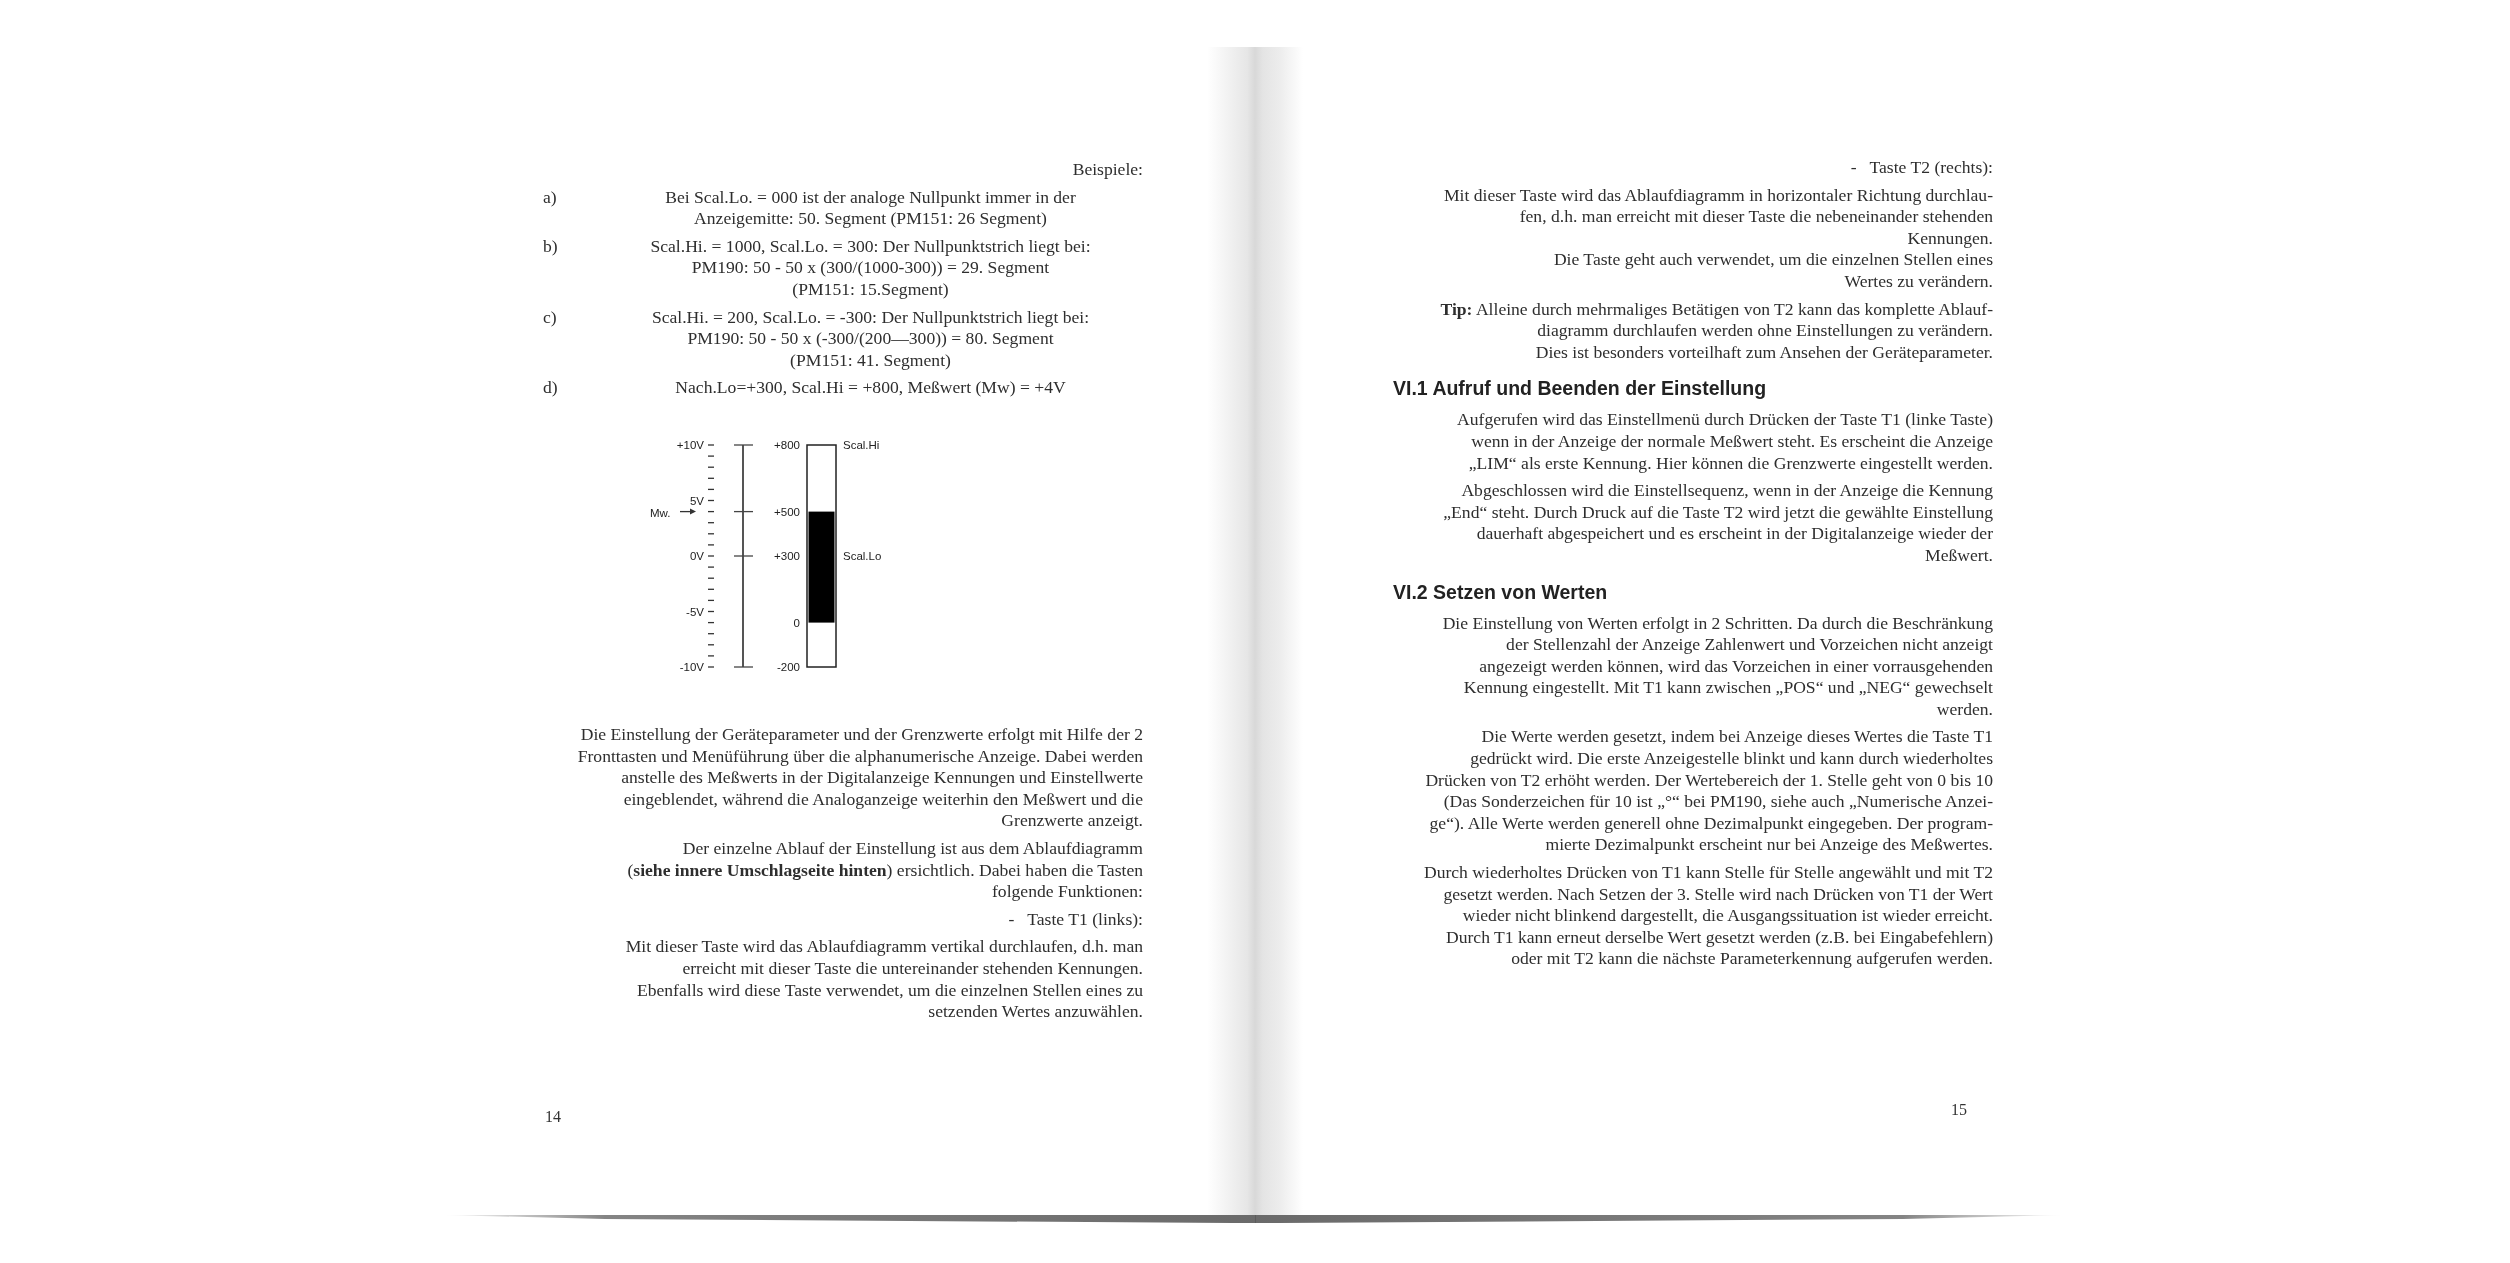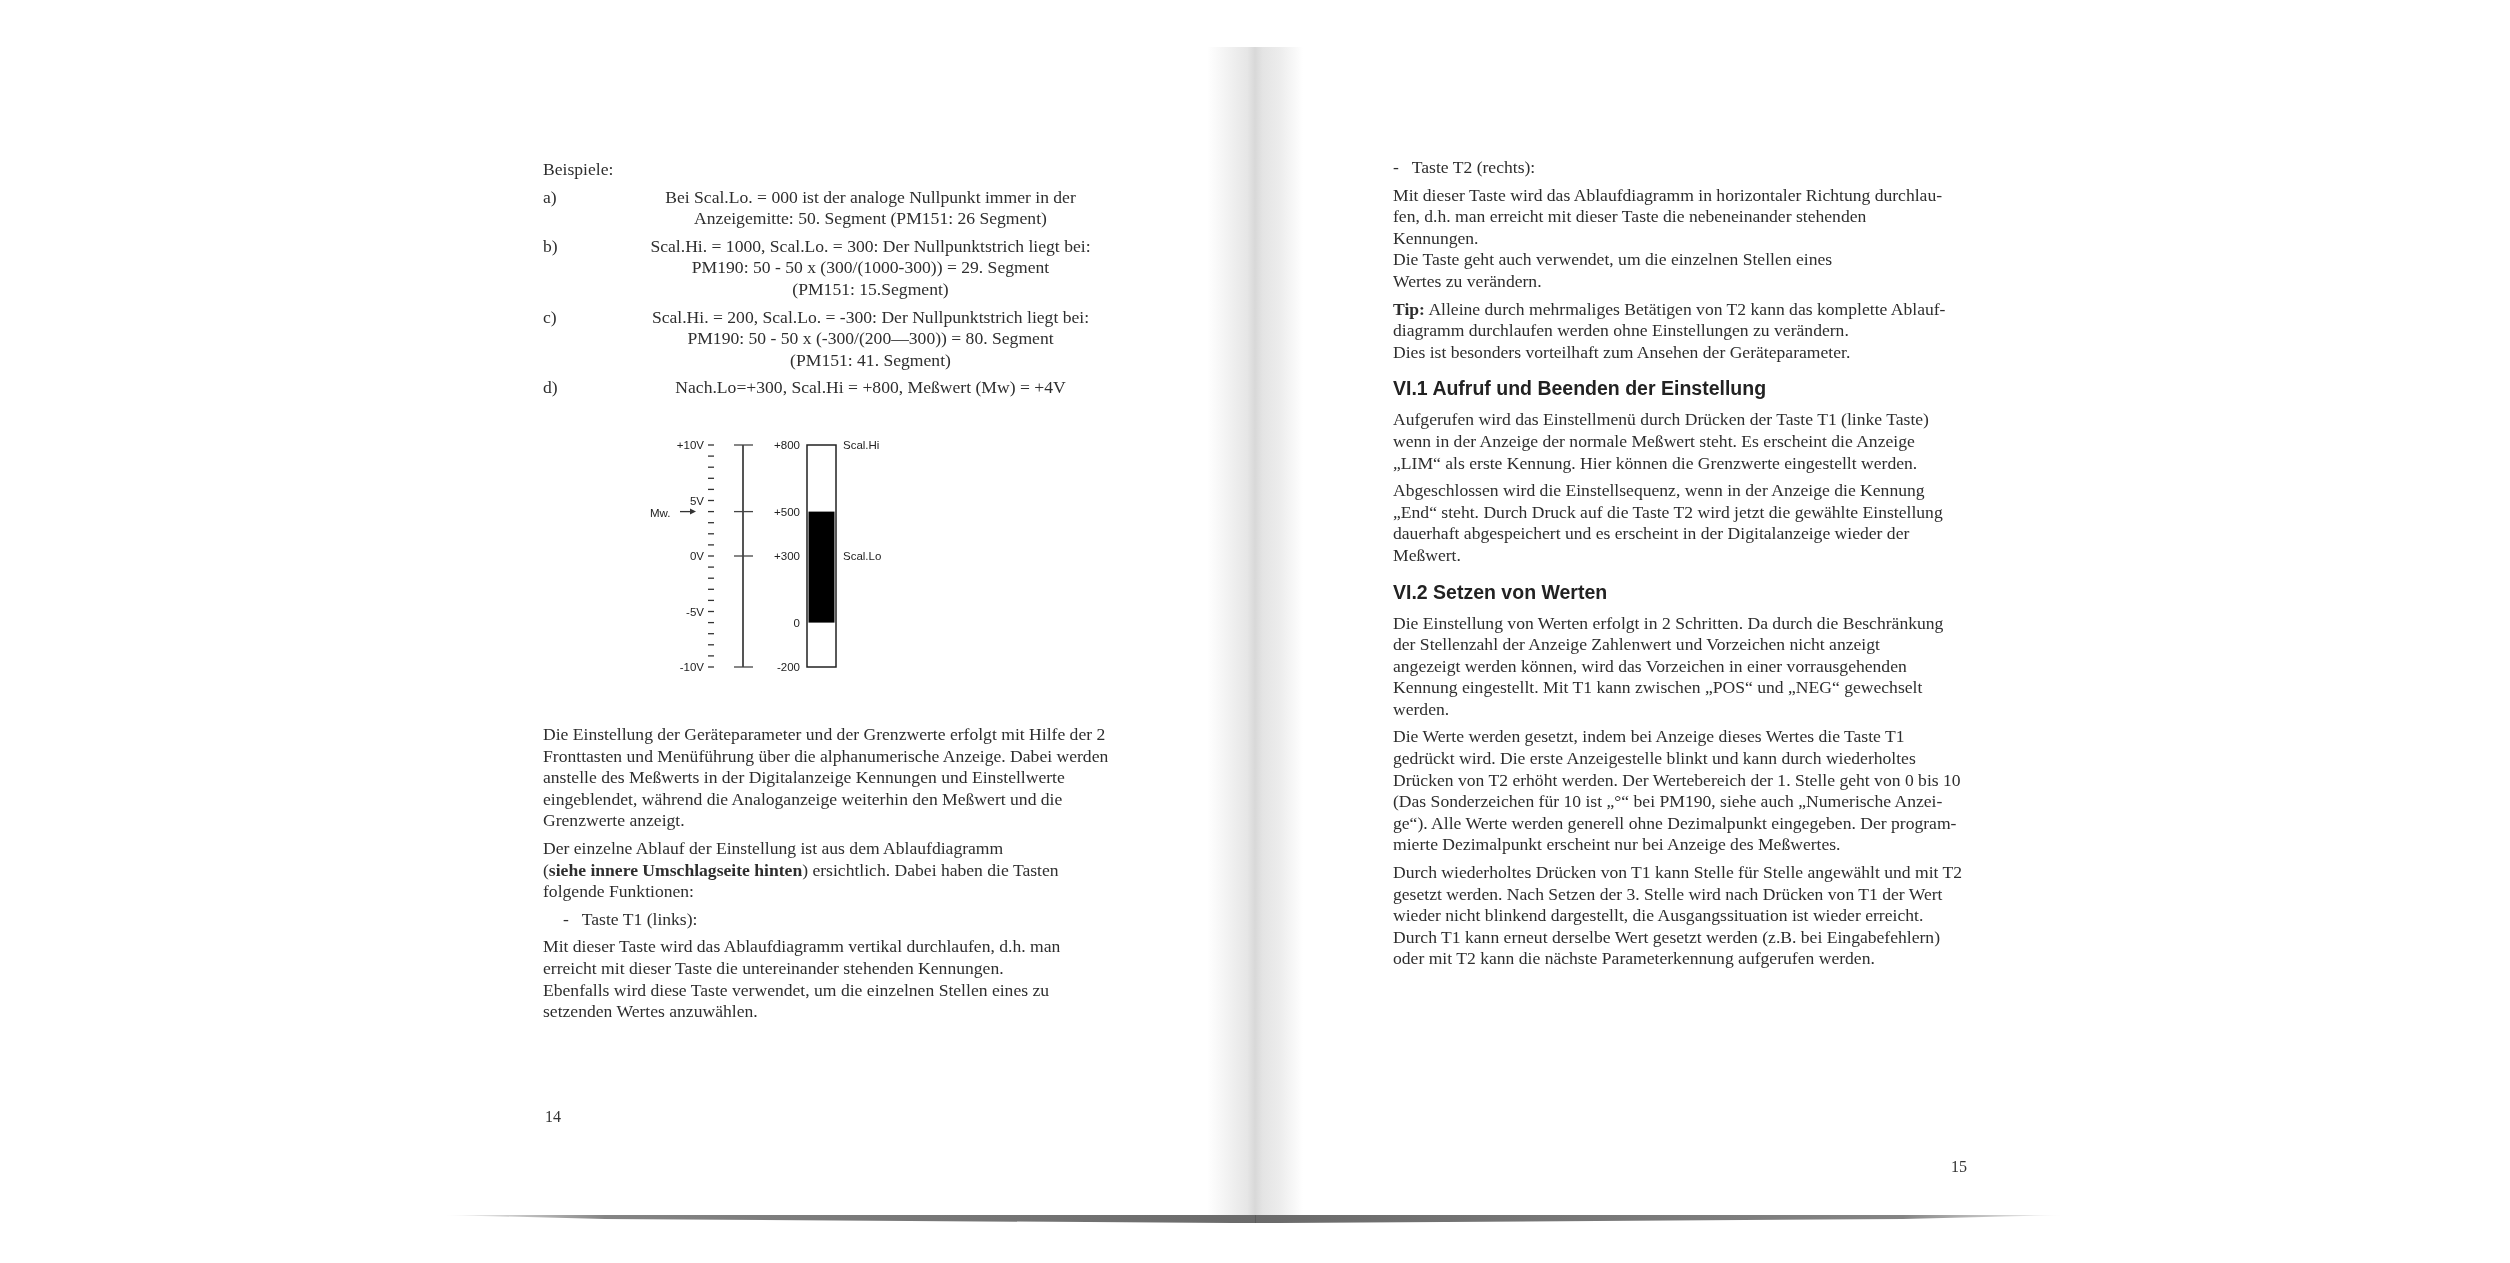--- a/index.html
+++ b/index.html
@@ -8,21 +8,21 @@
   .page-left { left:442px; width:813px; }
   .page-right { left:1255px; width:810px; }
   .gutter { position:absolute; top:47px; left:1207px; width:96px; height:1168px;
     background:linear-gradient(to right, rgba(255,255,255,0) 0%, #f0f0f0 25%, #e6e6e6 42%, #d8d8d8 50%, #e4e4e4 58%, #ececec 75%, rgba(255,255,255,0) 100%); }
   .bottom-shadow { position:absolute; top:1213px; height:10px; }
   .bs-left { left:442px; width:814px; background:linear-gradient(to right, rgba(80,80,80,0) 0%, rgba(80,80,80,0.7) 20%, rgba(90,90,90,0.9) 100%); clip-path:polygon(0 20%, 100% 20%, 100% 100%, 97% 100%, 20% 60%); }
   .bs-right { left:1255px; width:810px; background:linear-gradient(to left, rgba(80,80,80,0) 0%, rgba(80,80,80,0.7) 20%, rgba(90,90,90,0.9) 100%); clip-path:polygon(0 20%, 100% 20%, 80% 60%, 3% 100%, 0 100%); }
   .col { position:absolute; font-size:17.6px; line-height:21.6px; }
   .col-left { left:543px; top:159px; width:600px; }
   .col-right { left:1393px; top:157px; width:600px; }
-  p { margin:0 0 6px 0; }
+  p { margin:0 0 6px 0;text-align:right; }
   .ex { display:flex; margin:0 0 6px 0; }
   .ex .lbl { width:55px; flex:none; }
   .ex .body { flex:1;text-align:center; }
   h2 { font-family:"Liberation Sans", sans-serif; font-weight:bold; color:#222; margin:0; }
   h2.big { font-size:22.5px; line-height:28px; }
   h2.mid { font-size:19.5px; line-height:26px; }
   .pn { position:absolute; font-size:16px; color:#333; }
   .diagram { position:absolute; left:640px; top:430px; width:300px; height:250px; }
   .diagram text { font-family:"Liberation Sans", sans-serif; font-size:11.5px; fill:#222; }
 </style>
@@ -122,13 +122,13 @@
   <p id="t2text"><span>Mit dieser Taste wird das Ablaufdiagramm in horizontaler Richtung durchlau-</span><br><span>fen, d.h. man erreicht mit dieser Taste die nebeneinander stehenden</span><br><span>Kennungen.</span><br><span>Die Taste geht auch verwendet, um die einzelnen Stellen eines</span><br><span>Wertes zu verändern.</span></p>
   <p><b>Tip:</b><span> Alleine durch mehrmaliges Betätigen von T2 kann das komplette Ablauf-</span><br><span id="tiplines"><span>diagramm durchlaufen werden ohne Einstellungen zu verändern.</span><br><span>Dies ist besonders vorteilhaft zum Ansehen der Geräteparameter.</span></span></p>
   <h2 class="mid" style="margin:12px 0 8px 0;">VI.1 Aufruf und Beenden der Einstellung</h2>
   <p id="s1p1"><span>Aufgerufen wird das Einstellmenü durch Drücken der Taste T1 (linke Taste)</span><br><span>wenn in der Anzeige der normale Meßwert steht. Es erscheint die Anzeige</span><br><span>„LIM“ als erste Kennung. Hier können die Grenzwerte eingestellt werden.</span></p>
   <p id="s1p2"><span>Abgeschlossen wird die Einstellsequenz, wenn in der Anzeige die Kennung</span><br><span>„End“ steht. Durch Druck auf die Taste T2 wird jetzt die gewählte Einstellung</span><br><span>dauerhaft abgespeichert und es erscheint in der Digitalanzeige wieder der</span><br><span>Meßwert.</span></p>
   <h2 class="mid" style="margin:12px 0 8px 0;">VI.2 Setzen von Werten</h2>
   <p id="s2p1"><span>Die Einstellung von Werten erfolgt in 2 Schritten. Da durch die Beschränkung</span><br><span>der Stellenzahl der Anzeige Zahlenwert und Vorzeichen nicht anzeigt</span><br><span>angezeigt werden können, wird das Vorzeichen in einer vorrausgehenden</span><br><span>Kennung eingestellt. Mit T1 kann zwischen „POS“ und „NEG“ gewechselt</span><br><span>werden.</span></p>
   <p id="s2p2"><span>Die Werte werden gesetzt, indem bei Anzeige dieses Wertes die Taste T1</span><br><span>gedrückt wird. Die erste Anzeigestelle blinkt und kann durch wiederholtes</span><br><span>Drücken von T2 erhöht werden. Der Wertebereich der 1. Stelle geht von 0 bis 10</span><br><span>(Das Sonderzeichen für 10 ist „°“ bei PM190, siehe auch „Numerische Anzei-</span><br><span>ge“). Alle Werte werden generell ohne Dezimalpunkt eingegeben. Der program-</span><br><span>mierte Dezimalpunkt erscheint nur bei Anzeige des Meßwertes.</span></p>
   <p id="s2p3"><span>Durch wiederholtes Drücken von T1 kann Stelle für Stelle angewählt und mit T2</span><br><span>gesetzt werden. Nach Setzen der 3. Stelle wird nach Drücken von T1 der Wert</span><br><span>wieder nicht blinkend dargestellt, die Ausgangssituation ist wieder erreicht.</span><br><span>Durch T1 kann erneut derselbe Wert gesetzt werden (z.B. bei Eingabefehlern)</span><br><span>oder mit T2 kann die nächste Parameterkennung aufgerufen werden.</span></p>
 </div>
-<div class="pn" style="left:1951px; top:1158px;">15</div>
+<div class="pn" style="left:1951px; top:1101px;">15</div>
 
 </body></html>

